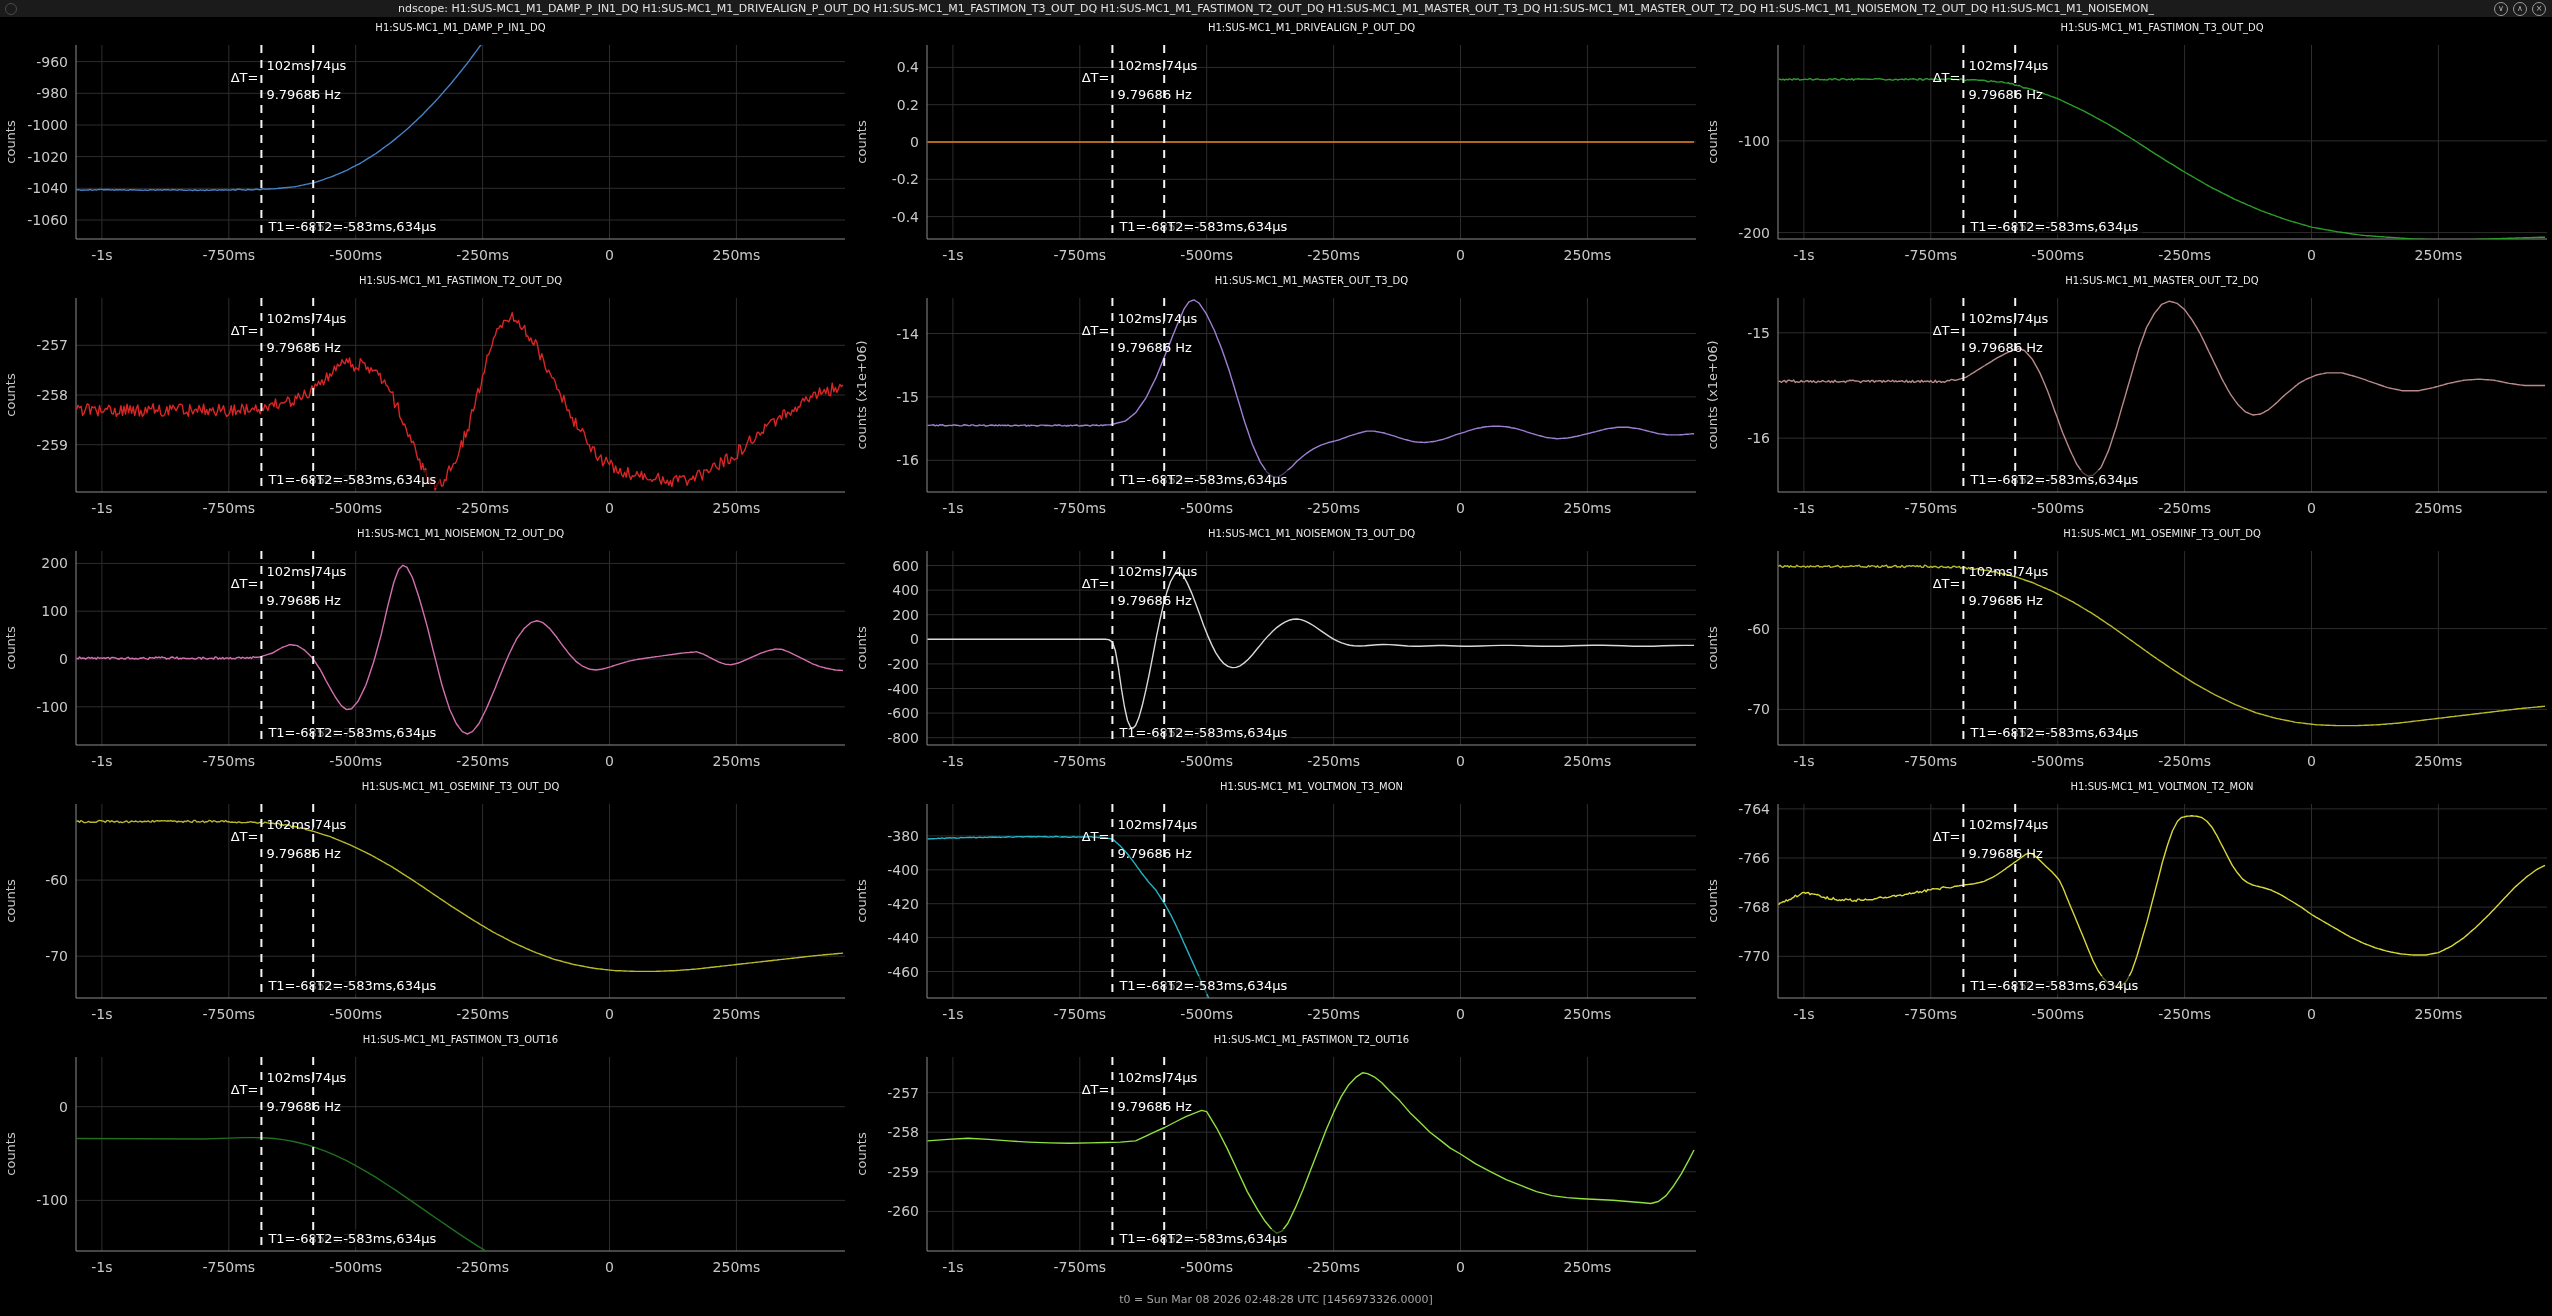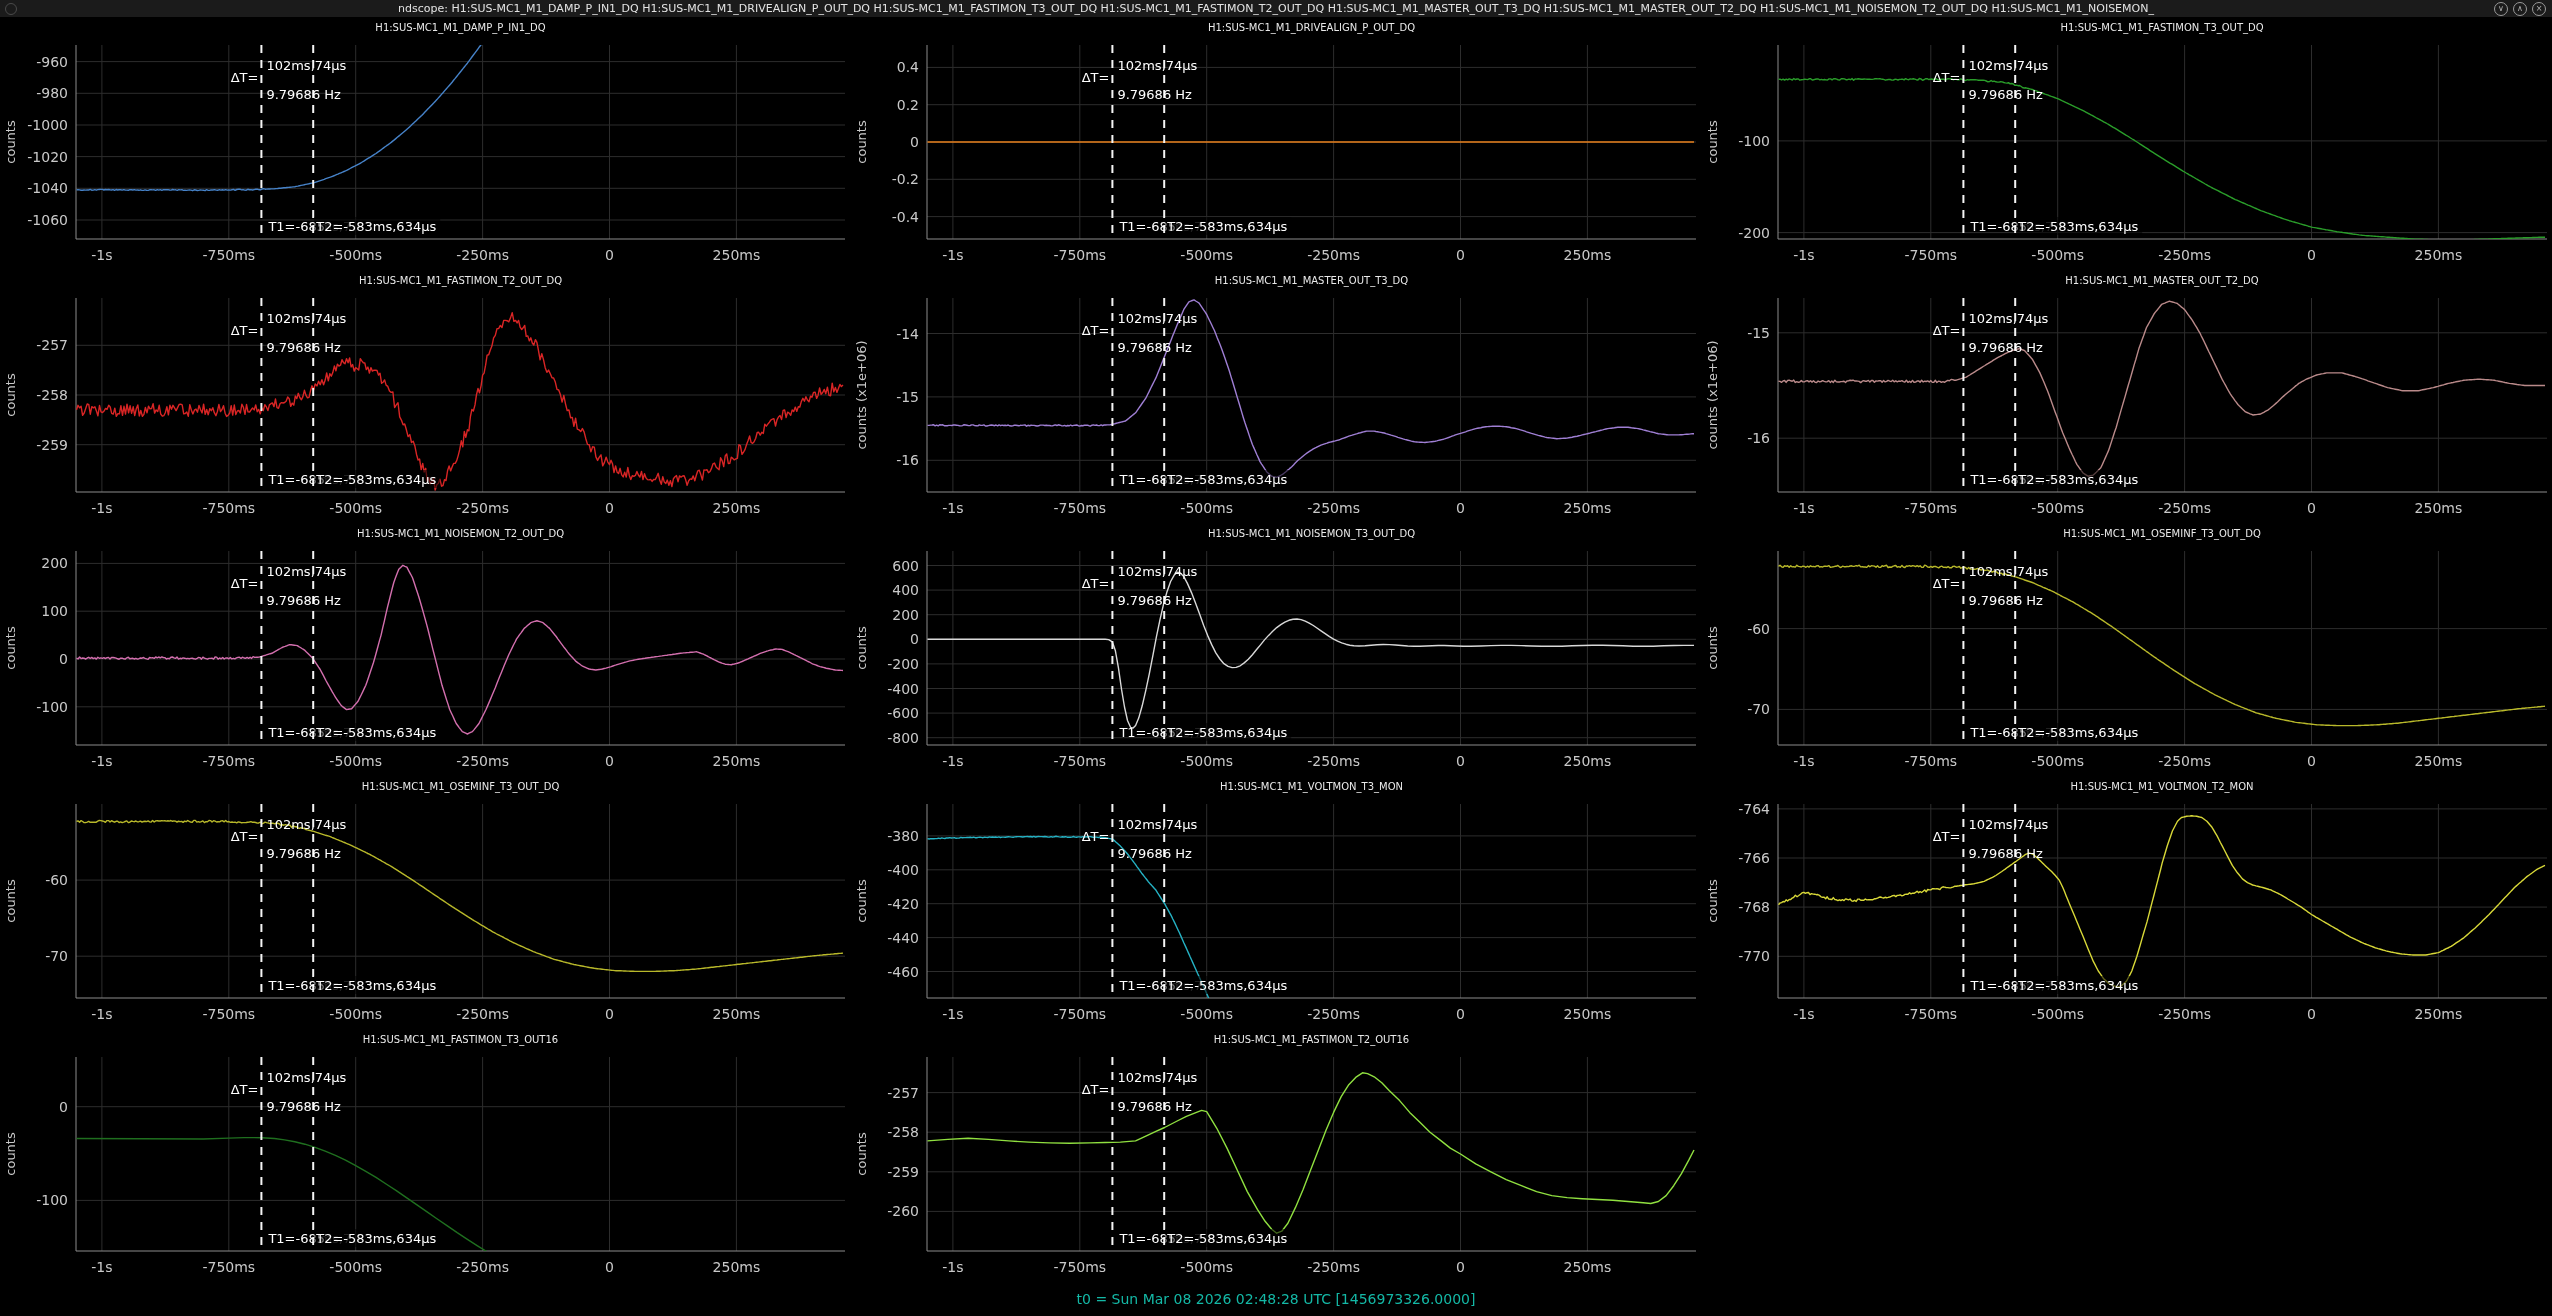--- a/index.html
+++ b/index.html
@@ -39,21 +39,21 @@
   svg.plot .tick   { fill:#c9c9c9; font-size:14px; }
   svg.plot .ylab   { fill:#c9c9c9; font-size:13px; }
   svg.plot .cursor { stroke:#f5f5f5; stroke-width:2; stroke-dasharray:8 7; }
   svg.plot .ctext  { fill:#ffffff; font-size:13px; }
   svg.plot .ghost  { opacity:0.3; }
   
   .statusbar {
     position:absolute; left:0; bottom:0; width:2552px; height:34px;
     display:flex; align-items:center; justify-content:center;
   }
-  .statusbar span { color:#14b8a6; font-size:14px; }
+  .statusbar span { color:#a3a3a3; font-size:11px; }
 </style>
 </head>
 <body>
 
 <header class="titlebar">
   <span class="win-icon"></span>
   <div class="win-title">ndscope: H1:SUS-MC1_M1_DAMP_P_IN1_DQ H1:SUS-MC1_M1_DRIVEALIGN_P_OUT_DQ H1:SUS-MC1_M1_FASTIMON_T3_OUT_DQ H1:SUS-MC1_M1_FASTIMON_T2_OUT_DQ H1:SUS-MC1_M1_MASTER_OUT_T3_DQ H1:SUS-MC1_M1_MASTER_OUT_T2_DQ H1:SUS-MC1_M1_NOISEMON_T2_OUT_DQ H1:SUS-MC1_M1_NOISEMON_</div>
   <div class="win-controls">
     <span class="wbtn">∨</span>
     <span class="wbtn">∧</span>

